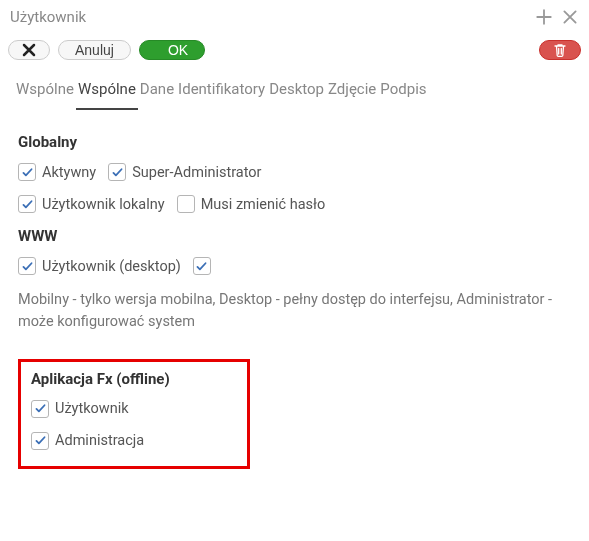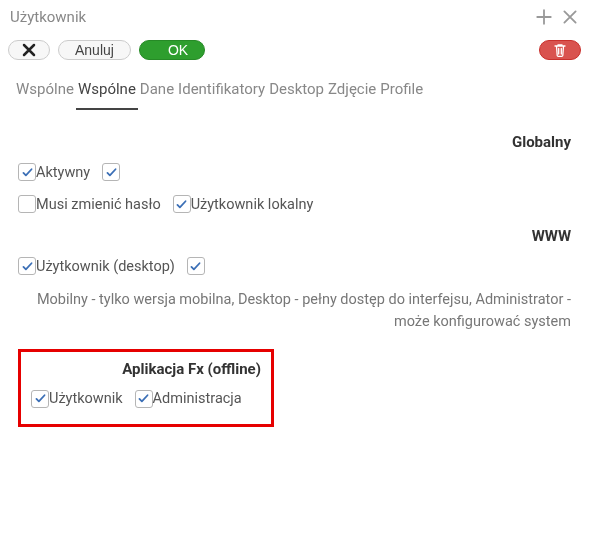--- a/index.html
+++ b/index.html
@@ -79,37 +79,37 @@
   padding: 6px 2px 10px 2px;
   cursor: pointer;
   border-bottom: 2px solid transparent;
 }
 .tab.active {
   color: #444;
   border-bottom-color: #444;
 }
 .content {
   padding: 16px 18px;
-  text-align: right;
 }
 .section-title {
   font-weight: 700;
   color: #333;
   margin: 6px 0 12px 0;
   font-size: 15px;
 }
 .check-row {
   display: flex;
   flex-wrap: wrap;
   gap: 14px 12px;
   margin-bottom: 14px;
 }
 .check {
   display: inline-flex;
   align-items: center;
+  gap: 6px;
   cursor: pointer;
 }
 .check-box {
   width: 18px;
   height: 18px;
   border: 1px solid #b5b5b5;
   border-radius: 3px;
   background: #fff;
   display: flex;
   align-items: center;
@@ -118,27 +118,27 @@
 }
 .check-box svg { width: 13px; height: 13px; }
 .check-label {
   color: #555;
   font-size: 14.5px;
 }
 .help-text {
   color: #777;
   font-size: 14.5px;
   line-height: 1.5;
-  margin: 4px 0 16px 0;
+  margin: 4px 0 26px 0;
 }
 .highlight-box {
   border: 3px solid #e60000;
   padding: 8px 10px 16px 10px;
   margin-top: 10px;
-  width: 256px;
+  width: 232px;
 }
 .highlight-box .section-title { margin-top: 0; }
 .highlight-box .check-row { margin-bottom: 0; }
 svg { display: block; }
 </style>
 </head>
 <body>
 
 <div class="titlebar">
   <div class="titlebar-title">Użytkownik</div>
@@ -174,55 +174,56 @@
   </button>
 </div>
 
 <div class="tabs">
   <div class="tab">Wspólne</div>
   <div class="tab active">Wspólne</div>
   <div class="tab">Dane</div>
   <div class="tab">Identifikatory</div>
   <div class="tab">Desktop</div>
   <div class="tab">Zdjęcie</div>
-  <div class="tab">Profile</div>
+  <div class="tab">Podpis</div>
 </div>
 
 <div class="content">
 
   <div class="section-title">Globalny</div>
   <div class="check-row">
     <label class="check">
       <span class="check-box">
           <svg viewBox="0 0 16 16">
             <path d="M3 8.5l3 3L13 4" stroke="#3b6fb6" stroke-width="2.2" fill="none" stroke-linecap="round" stroke-linejoin="round"></path>
           </svg>
         </span>
       <span class="check-label">Aktywny</span>
     </label>
     <label class="check">
       <span class="check-box">
           <svg viewBox="0 0 16 16">
             <path d="M3 8.5l3 3L13 4" stroke="#3b6fb6" stroke-width="2.2" fill="none" stroke-linecap="round" stroke-linejoin="round"></path>
           </svg>
         </span>
+      <span class="check-label">Super-Administrator</span>
     </label>
   </div>
   <div class="check-row">
+    <label class="check">
+      <span class="check-box">
+          <svg viewBox="0 0 16 16">
+            <path d="M3 8.5l3 3L13 4" stroke="#3b6fb6" stroke-width="2.2" fill="none" stroke-linecap="round" stroke-linejoin="round"></path>
+          </svg>
+        </span>
+      <span class="check-label">Użytkownik lokalny</span>
+    </label>
     <label class="check">
       <span class="check-box unchecked"></span>
       <span class="check-label">Musi zmienić hasło</span>
-    </label>
-    <label class="check">
-      <span class="check-box">
-          <svg viewBox="0 0 16 16">
-            <path d="M3 8.5l3 3L13 4" stroke="#3b6fb6" stroke-width="2.2" fill="none" stroke-linecap="round" stroke-linejoin="round"></path>
-          </svg>
-        </span>
-      <span class="check-label">Użytkownik lokalny</span>
     </label>
   </div>
 
   <div class="section-title">WWW</div>
   <div class="check-row">
     <label class="check">
       <span class="check-box">
           <svg viewBox="0 0 16 16">
             <path d="M3 8.5l3 3L13 4" stroke="#3b6fb6" stroke-width="2.2" fill="none" stroke-linecap="round" stroke-linejoin="round"></path>
           </svg>

